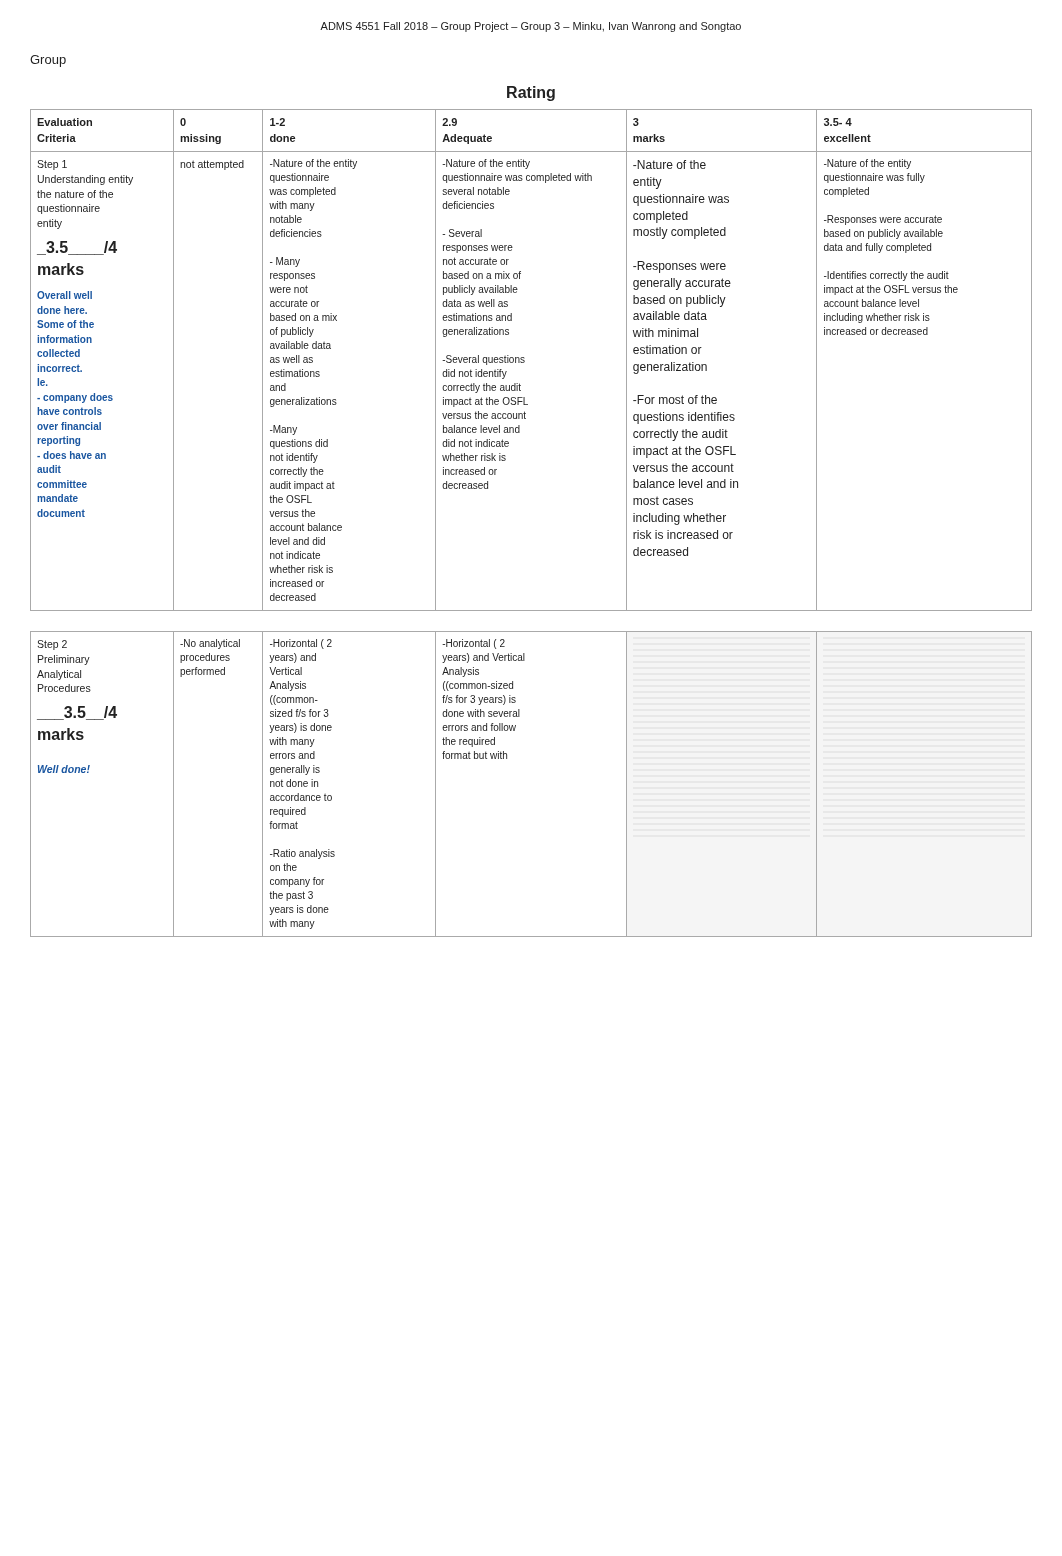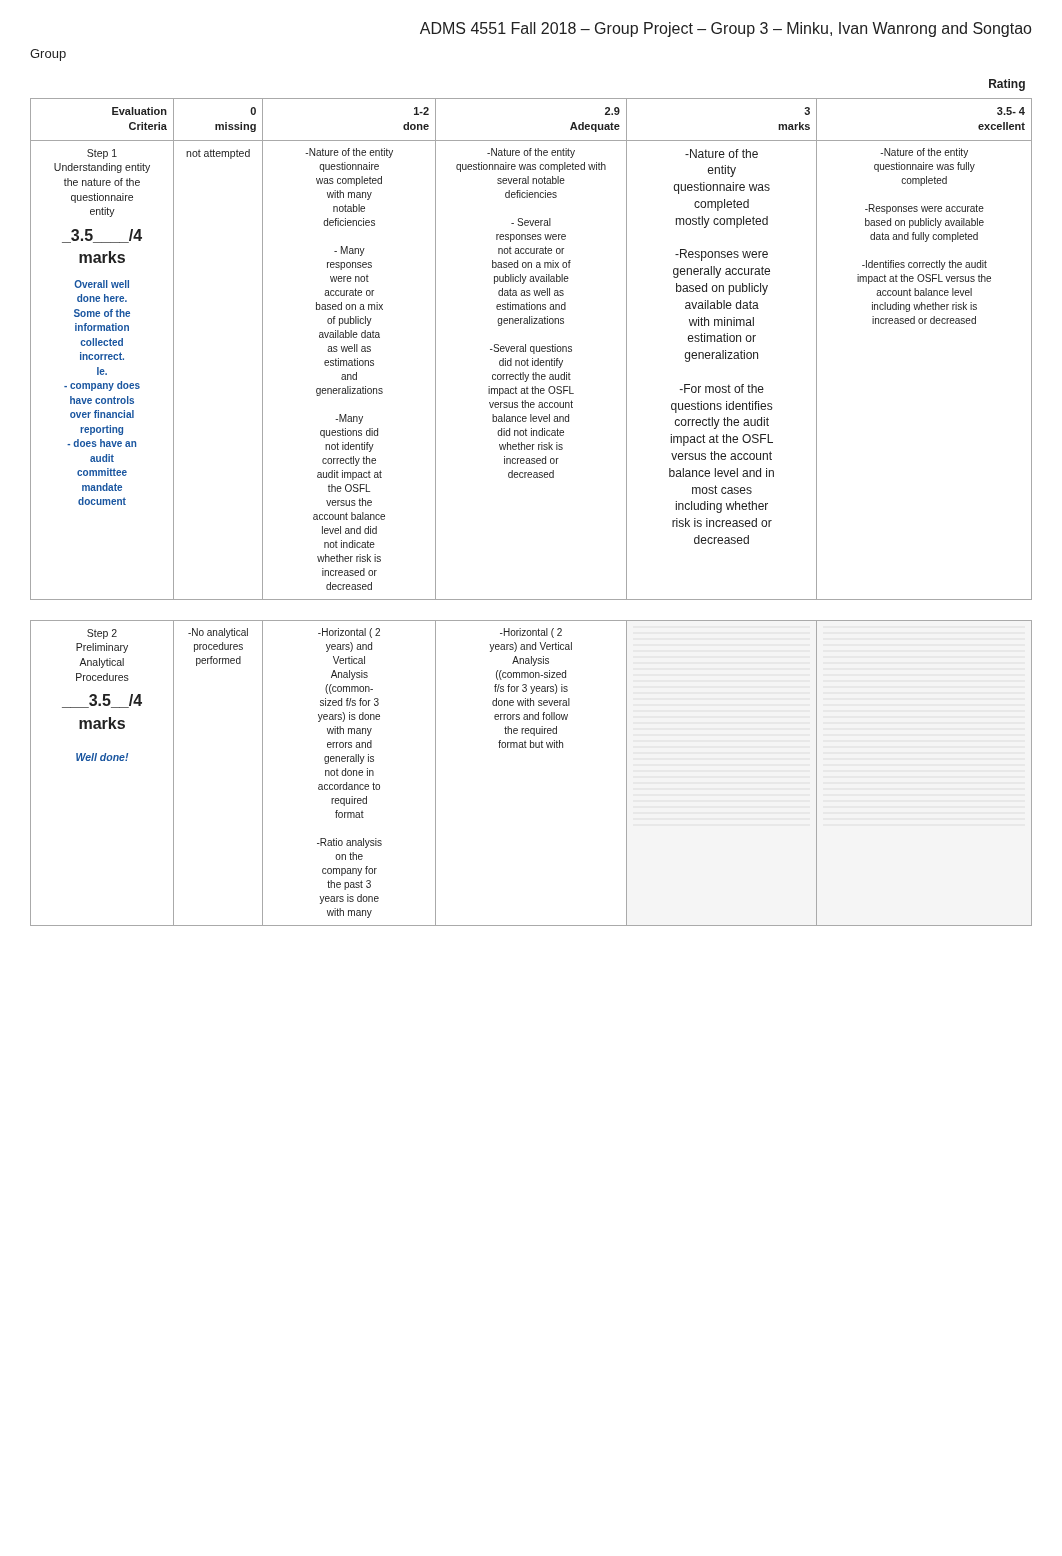--- a/index.html
+++ b/index.html
@@ -5,61 +5,60 @@
     * { box-sizing: border-box; margin: 0; padding: 0; }
     body {
       font-family: Arial, sans-serif;
       font-size: 11px;
       color: #222;
       background: #fff;
       padding: 20px 30px;
       width: 1062px;
     }
     .page-title {
-      text-align: right;
-      font-size: 16px;
+      text-align: center;
+      font-size: 11px;
       font-weight: normal;
-      margin-bottom: 8px;
+      margin-bottom: 20px;
       color: #222;
     }
     .group-label {
       font-size: 13px;
       margin-bottom: 10px;
       margin-top: 8px;
     }
     table {
       width: 100%;
       border-collapse: collapse;
       margin-bottom: 20px;
     }
     th, td {
       border: 1px solid #aaa;
       padding: 5px 6px;
       vertical-align: top;
       font-size: 10.5px;
       line-height: 1.4;
-      text-align: center;
     }
     .col-eval { width: 120px; }
     .col-0 { width: 75px; }
     .col-1 { width: 145px; }
     .col-25 { width: 160px; }
     .col-3 { width: 160px; }
     .col-35 { width: 180px; }
     .rating-header {
-      text-align: right;
+      text-align: center;
       font-weight: bold;
       background: #fff;
       border: none;
-      font-size: 12px;
+      font-size: 16px;
     }
     .header-row th {
       font-weight: bold;
       font-size: 11px;
-      text-align: right;
+      text-align: left;
       background: #fff;
     }
     .blue-text { color: #1a56a0; font-weight: bold; }
     .marks-label { font-weight: bold; font-size: 16px; }
     .well-done { color: #1a56a0; font-weight: bold; }
   </style>
 </head>
 <body>
 
 <div class="page-title">ADMS 4551 Fall 2018 – Group Project – Group 3 – Minku, Ivan Wanrong and Songtao</div>

